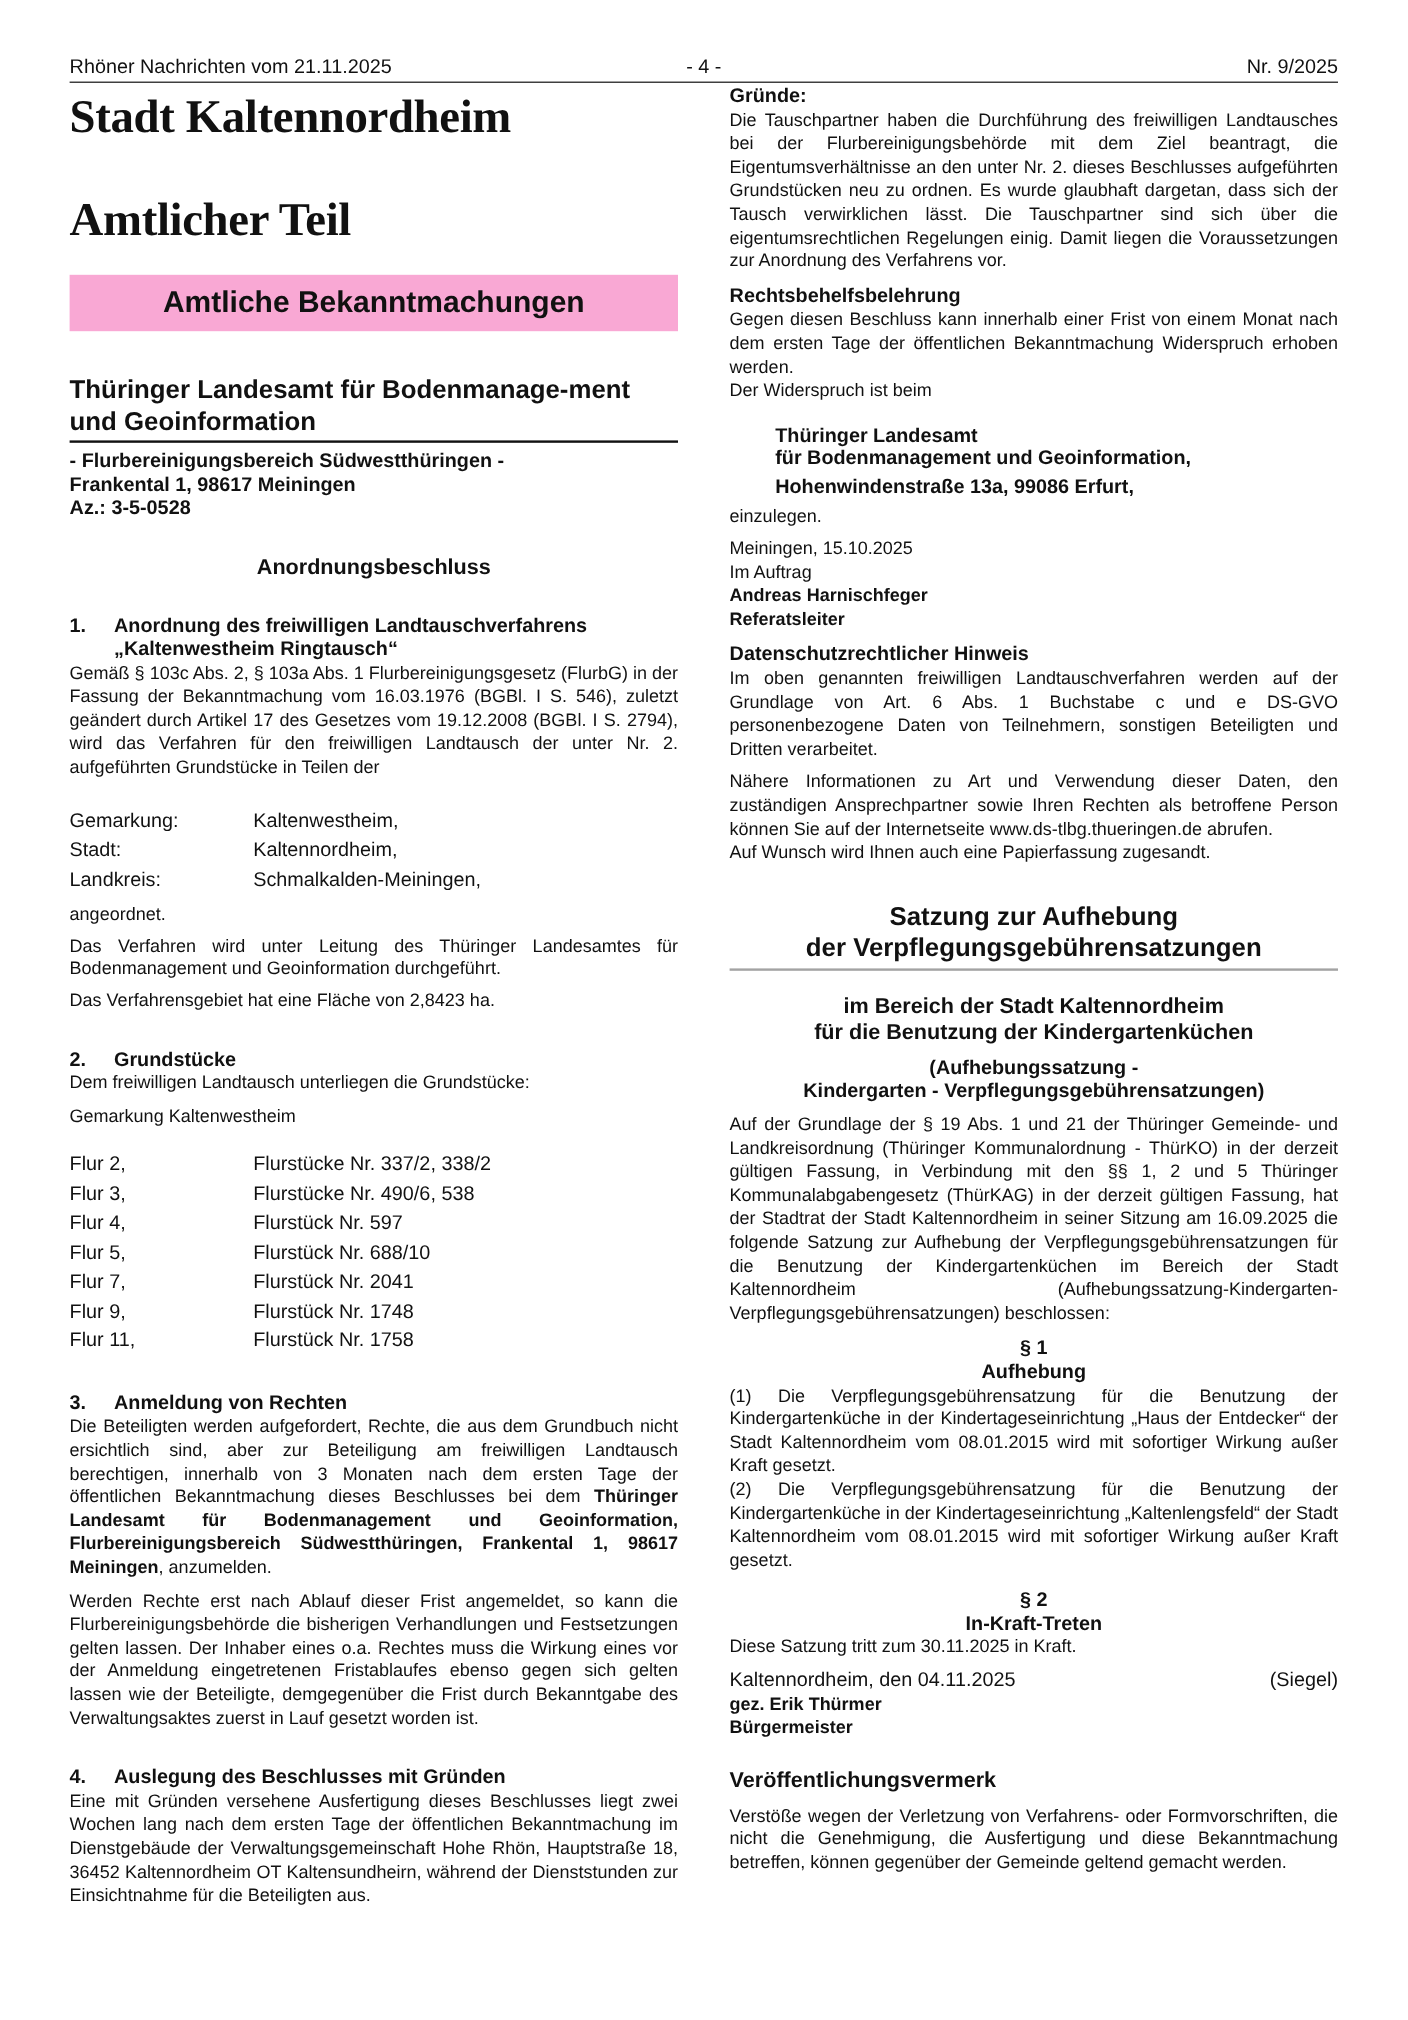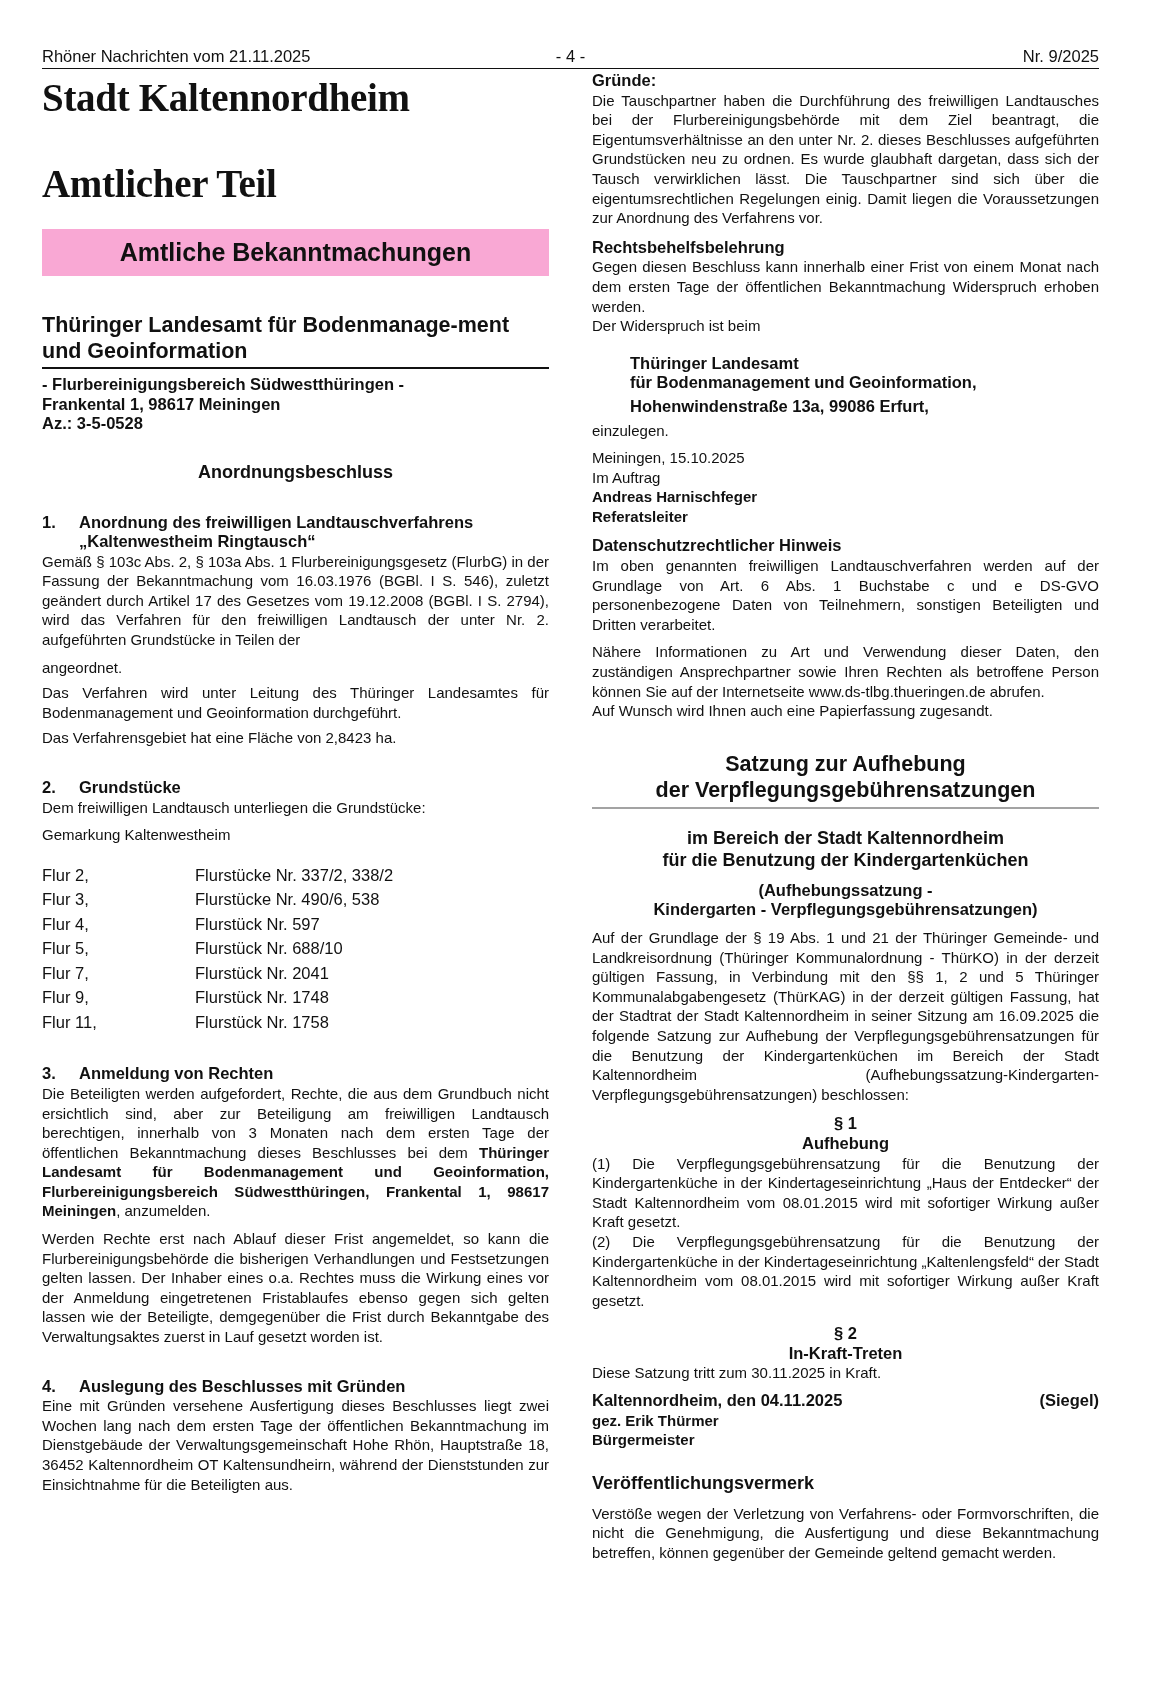--- a/index.html
+++ b/index.html
@@ -1,17 +1,17 @@
 <!DOCTYPE html>
 <html><head>
 <meta charset="utf-8">
 <style>
   html, body { margin: 0; padding: 0; background: #ffffff; }
   body { width: 1173px; height: 1683px; position: relative; overflow: hidden; color: #111; font-family: "Liberation Sans", sans-serif; }
-  .page { position: absolute; left: 42px; top: 46px; width: 1057px; }
+  .page { position: absolute; left: 58px; top: 46px; width: 1057px; }
   .running-head { display: flex; justify-content: space-between; font-size: 16.5px; line-height: 20px; border-bottom: 1.5px solid #111; padding-bottom: 2px; }
   .running-head .center { position: absolute; left: 0; right: 0; text-align: center; pointer-events: none; }
   .cols { display: flex; justify-content: space-between; margin-top: 2px; }
   .col { width: 507px; }
   .col-left { }
   .col-right { }
   p, div { margin: 0; }
   .serif-title { font-family: "Liberation Serif", serif; font-weight: bold; font-size: 39px; line-height: 46px; letter-spacing: -0.3px; }
   .town-title { margin-top: 4px; }
   .part-title { margin-top: 40px; }
@@ -26,21 +26,21 @@
   .kv { display: flex; font-size: 16.5px; line-height: 24.5px; }
   .kv .k { width: 153px; flex: none; }
   .bold { font-weight: bold; }
   .mt4 { margin-top: 4px; } .mt6 { margin-top: 6px; } .mt8 { margin-top: 8px; } .mt10 { margin-top: 10px; }
   .mt14 { margin-top: 14px; } .mt18 { margin-top: 18px; } .mt22 { margin-top: 22px; } .mt30 { margin-top: 30px; }
   .indent-block { padding-left: 38px; font-weight: bold; font-size: 16.5px; line-height: 19.6px; }
   .satzung-title { font-weight: bold; text-align: center; font-size: 21.5px; line-height: 26px; border-bottom: 2px solid #a3a3a3; padding-bottom: 4px; }
   .satzung-sub { font-weight: bold; text-align: center; font-size: 18px; line-height: 22px; }
   .satzung-sub2 { font-weight: bold; text-align: center; font-size: 16.5px; line-height: 19.6px; }
   .para-head { text-align: center; font-weight: bold; font-size: 16.5px; line-height: 19.6px; }
-  .sign-row { display: flex; justify-content: space-between; font-size: 16.5px; line-height: 19.6px; font-weight: bold; }
+  .sign-row { display: flex; justify-content: space-between; font-size: 16.5px; line-height: 19.6px; }
   .section-head { font-weight: bold; font-size: 18px; line-height: 22px; }
 </style>
 </head>
 <body>
 
 <div class="page">
   <div class="running-head">
     <span>Rhöner Nachrichten vom 21.11.2025</span>
     <span class="center">- 4 -</span>
     <span>Nr. 9/2025</span>
@@ -66,20 +66,34 @@
 
       <div class="numhead mt30">
         <span class="num">1.</span>
         <span>
           <div>Anordnung des freiwilligen Landtauschverfahrens</div>
           <div>„Kaltenwestheim Ringtausch“</div>
         </span>
       </div>
       <p class="body">Gemäß § 103c Abs. 2, § 103a Abs. 1 Flurbereinigungsgesetz (FlurbG) in der Fassung der Bekanntmachung vom 16.03.1976 (BGBl. I S. 546), zuletzt geändert durch Artikel 17 des Gesetzes vom 19.12.2008 (BGBl. I S. 2794), wird das Verfahren für den freiwilligen Landtausch der unter Nr. 2. aufgeführten Grundstücke in Teilen der</p>
 
+      <div class="mt22">
+        <div class="kv">
+          <span class="k">Gemarkung:</span>
+          <span>Kaltenwestheim,</span>
+        </div>
+        <div class="kv">
+          <span class="k">Stadt:</span>
+          <span>Kaltennordheim,</span>
+        </div>
+        <div class="kv">
+          <span class="k">Landkreis:</span>
+          <span>Schmalkalden-Meiningen,</span>
+        </div>
+      </div>
       <p class="body mt8">angeordnet.</p>
       <p class="body mt6">Das Verfahren wird unter Leitung des Thüringer Landesamtes für Bodenmanagement und Geoinformation durchgeführt.</p>
       <p class="body mt6">Das Verfahrensgebiet hat eine Fläche von 2,8423 ha.</p>
 
       <div class="numhead mt30">
         <span class="num">2.</span>
         <span>Grundstücke</span>
       </div>
       <p class="body">Dem freiwilligen Landtausch unterliegen die Grundstücke:</p>
       <p class="body mt8">Gemarkung Kaltenwestheim</p>

